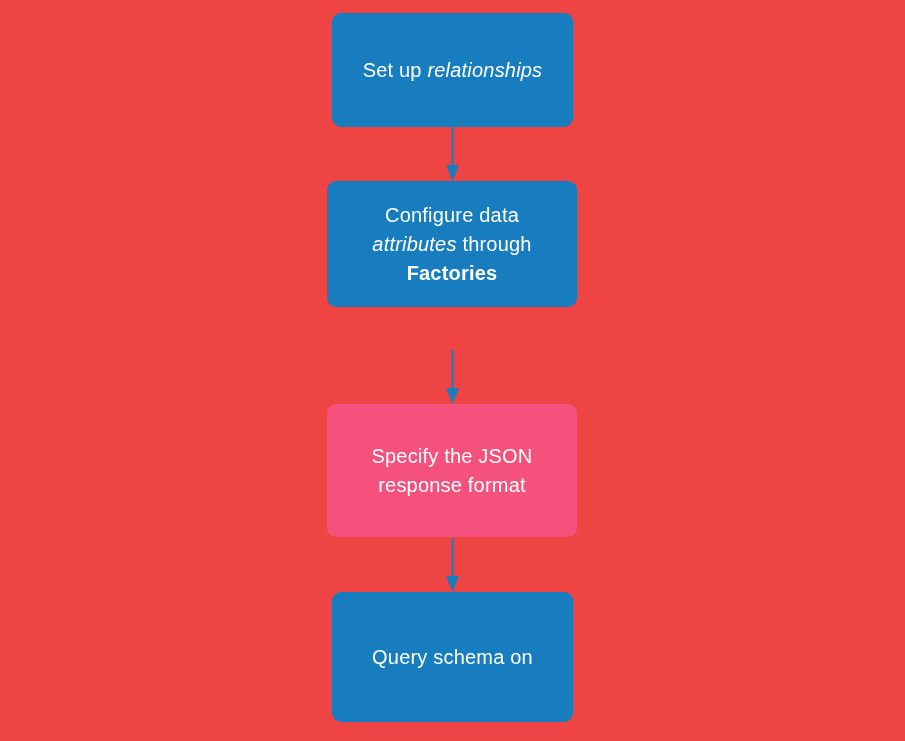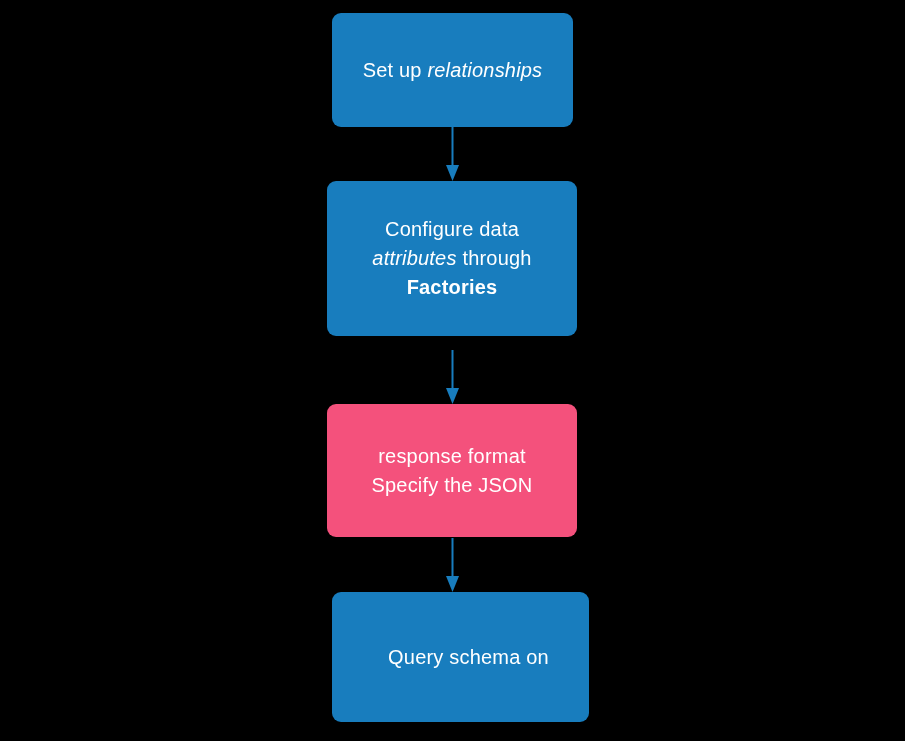--- a/index.html
+++ b/index.html
@@ -1,42 +1,42 @@
 <!DOCTYPE html>
 <html><head>
 <meta charset="utf-8">
 <style>
   html, body { margin: 0; padding: 0; }
   body { font-family: "Liberation Sans", sans-serif; background: #ffffff; }
   #canvas {
     position: relative;
     width: 905px;
     height: 741px;
-    background: #000000;
+    background: #ef4444;
     overflow: hidden;
   }
   .flow-node {
     position: absolute;
     border-radius: 9px;
     color: #ffffff;
     display: flex;
     flex-direction: column;
     align-items: center;
     justify-content: center;
     text-align: center;
     font-size: 20px;
     line-height: 29px;
     letter-spacing: 0.2px;
   }
   .flow-node .italic { font-style: italic; }
   .flow-node .bold { font-weight: bold; }
   .node-1 { left: 332px; top: 13px;  width: 241px; height: 114px; }
-  .node-2 { left: 327px; top: 181px; width: 250px; height: 155px; }
+  .node-2 { left: 327px; top: 181px; width: 250px; height: 126px; }
   .node-3 { left: 327px; top: 404px; width: 250px; height: 133px; }
-  .node-4 { left: 332px; top: 592px; width: 241px; height: 130px; padding-left: 16px; }
+  .node-4 { left: 332px; top: 592px; width: 241px; height: 130px; }
   .flow-arrow {
     position: absolute;
     left: 444px;
     width: 17px;
     height: 54px;
     display: block;
   }
   .arrow-1 { top: 127px; }
   .arrow-2 { top: 350px; }
   .arrow-3 { top: 538px; }
@@ -60,22 +60,22 @@
       <div><span class="italic">attributes</span><span> through</span></div>
       <div><span class="bold">Factories</span></div>
     </div>
 
   <svg class="flow-arrow arrow-2" viewBox="0 0 17 54">
     <line x1="8.5" y1="0" x2="8.5" y2="40" stroke-width="2" stroke="#187DBE"></line>
     <polygon points="2,38 15,38 8.5,54" fill="#187DBE"></polygon>
   </svg>
 
   <div class="flow-node node-3" style="background: rgb(244, 81, 124);">
+      <div><span>Specify the JSON</span></div>
       <div><span>response format</span></div>
-      <div><span>Specify the JSON</span></div>
     </div>
 
   <svg class="flow-arrow arrow-3" viewBox="0 0 17 54">
     <line x1="8.5" y1="0" x2="8.5" y2="40" stroke-width="2" stroke="#187DBE"></line>
     <polygon points="2,38 15,38 8.5,54" fill="#187DBE"></polygon>
   </svg>
 
   <div class="flow-node node-4" style="background: rgb(24, 125, 190);">
       <div><span>Query schema on</span></div>
     </div>

